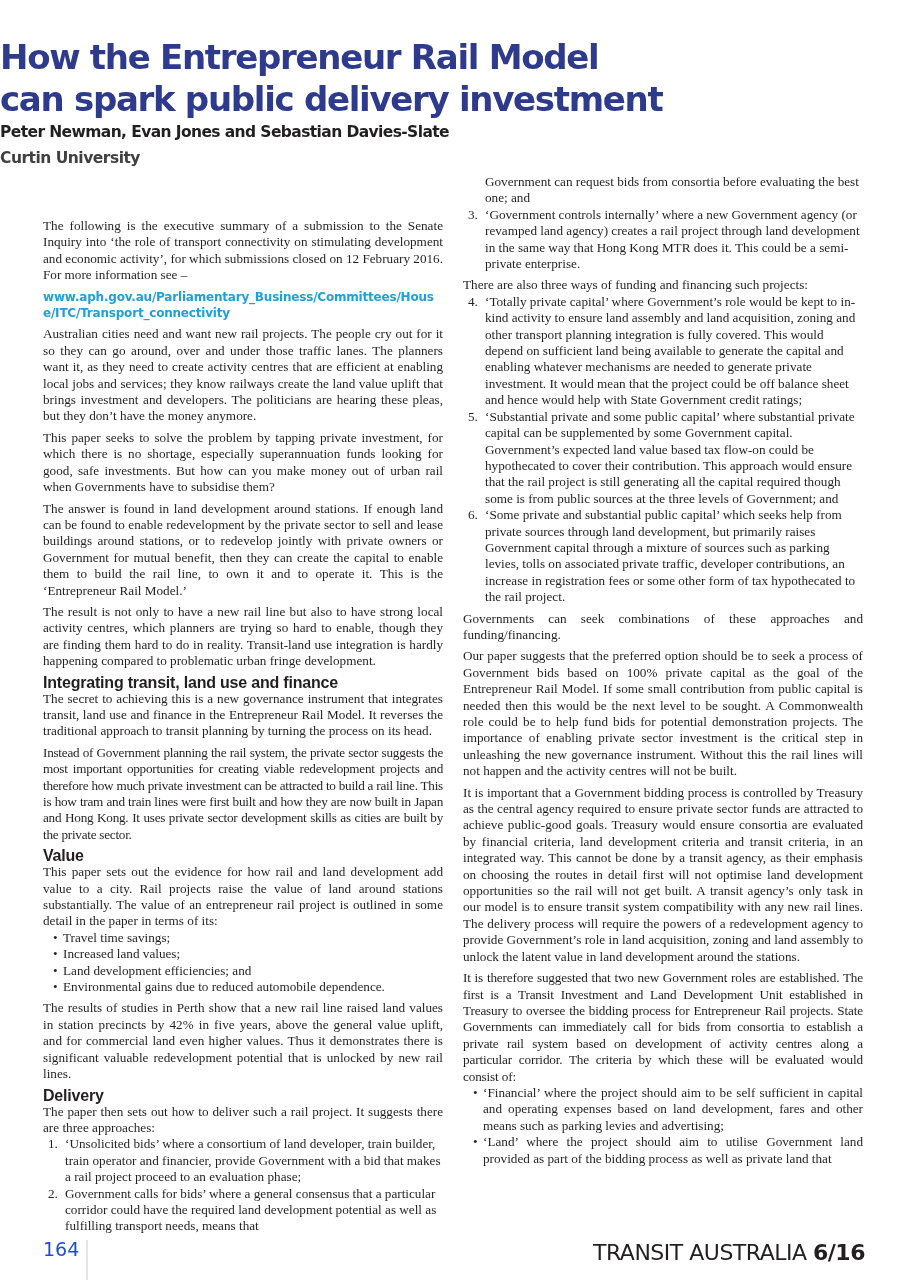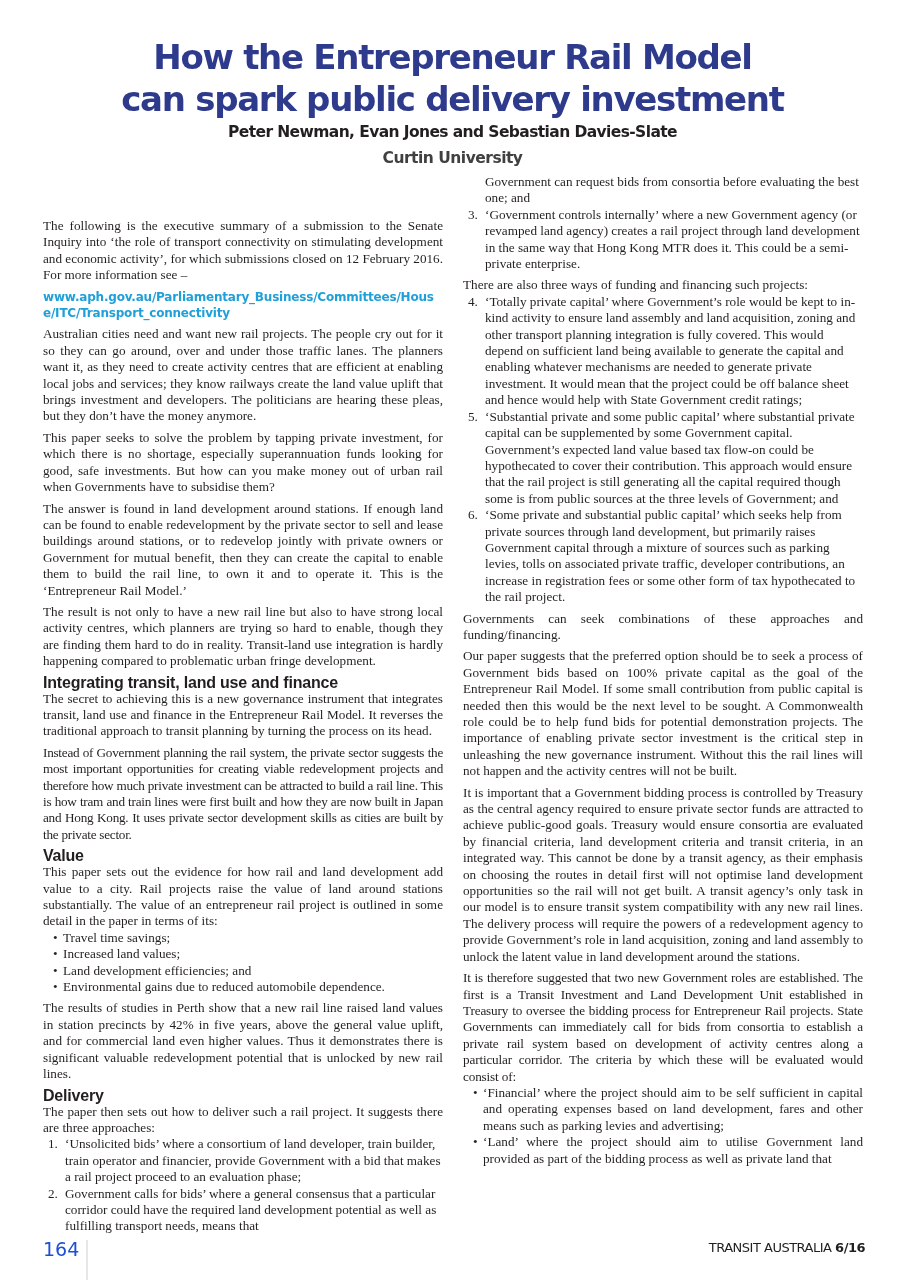--- a/index.html
+++ b/index.html
@@ -1,17 +1,17 @@
 <!DOCTYPE html>
 <html><head>
 <meta charset="utf-8">
 <style>
   html, body { margin: 0; padding: 0; background: #ffffff; }
   body { width: 905px; height: 1280px; position: relative; overflow: hidden; color: #231f20; }
-  .header { position: absolute; top: 36px; left: 0; width: 905px; text-align: center; }
+  .header { position: absolute; top: 36px; left: 0; width: 905px; }
   .title { font-family: "DejaVu Sans", sans-serif; font-weight: bold; color: #2e3a8c; font-size: 34px; line-height: 42px; letter-spacing: -1.3px; margin: 0; }
   .authors { font-family: "DejaVu Sans", sans-serif; font-weight: bold; font-size: 15.5px; letter-spacing: -0.6px; margin-top: 2px; line-height: 20px; }
   .affil { font-family: "DejaVu Sans", sans-serif; font-weight: bold; font-size: 15.5px; letter-spacing: -0.5px; margin-top: 6px; line-height: 20px; color: #404040; }
 
   .col { position: absolute; top: 174px; font-family: "Liberation Serif", serif; font-size: 13.2px; line-height: 16.4px; }
   .col.left { left: 43px; width: 400px; margin-top: 44px; }
   .col.right { left: 463px; width: 400px; }
   .col p { margin: 0 0 5px 0; text-align: justify; }
   .link { font-family: "DejaVu Sans", sans-serif; font-weight: bold; color: #1fa0d8; font-size: 12px; line-height: 16.4px; margin: 0 0 5px 0; letter-spacing: -0.2px; word-break: break-all; }
   .h { font-family: Liberation Sans, sans-serif; font-weight: bold; font-size: 16px; line-height: 16px; margin: 2px 0 0 0; letter-spacing: -0.2px; }
@@ -20,21 +20,21 @@
   ul.bul li::before { content: "\2022"; position: absolute; left: -10px; }
   ol.num { list-style: none; margin: 0 0 5px 0; padding: 0 0 0 22px; }
   ol.num li { position: relative; }
   ol.num li .n { position: absolute; left: -17px; }
   .cont { padding-left: 22px; margin: 0 0 0 0; }
   .right ol.num { padding-left: 22px; }
   .right ul.bul { padding-left: 20px; text-align: justify; }
 
   .footer-left { position: absolute; left: 43px; top: 1238px; font-family: "DejaVu Sans", sans-serif; font-size: 19px; color: #1d4ed8; }
   .footer-rule { position: absolute; left: 86px; top: 1240px; width: 2px; height: 40px; background: #e6e6e6; }
-  .footer-right { position: absolute; right: 40px; top: 1240px; font-family: "DejaVu Sans", sans-serif; font-size: 13px; color: #231f20; letter-spacing: -0.5px; }
+  .footer-right { position: absolute; right: 40px; top: 1240px; font-family: "DejaVu Sans", sans-serif; font-size: 22px; color: #231f20; letter-spacing: -0.5px; }
   .footer-right b { font-weight: bold; }
 </style>
 </head>
 <body>
 
 <div class="header">
   <h1 class="title">
     <span>How the Entrepreneur Rail Model</span><br>
     <span>can spark public delivery investment</span>
   </h1>

